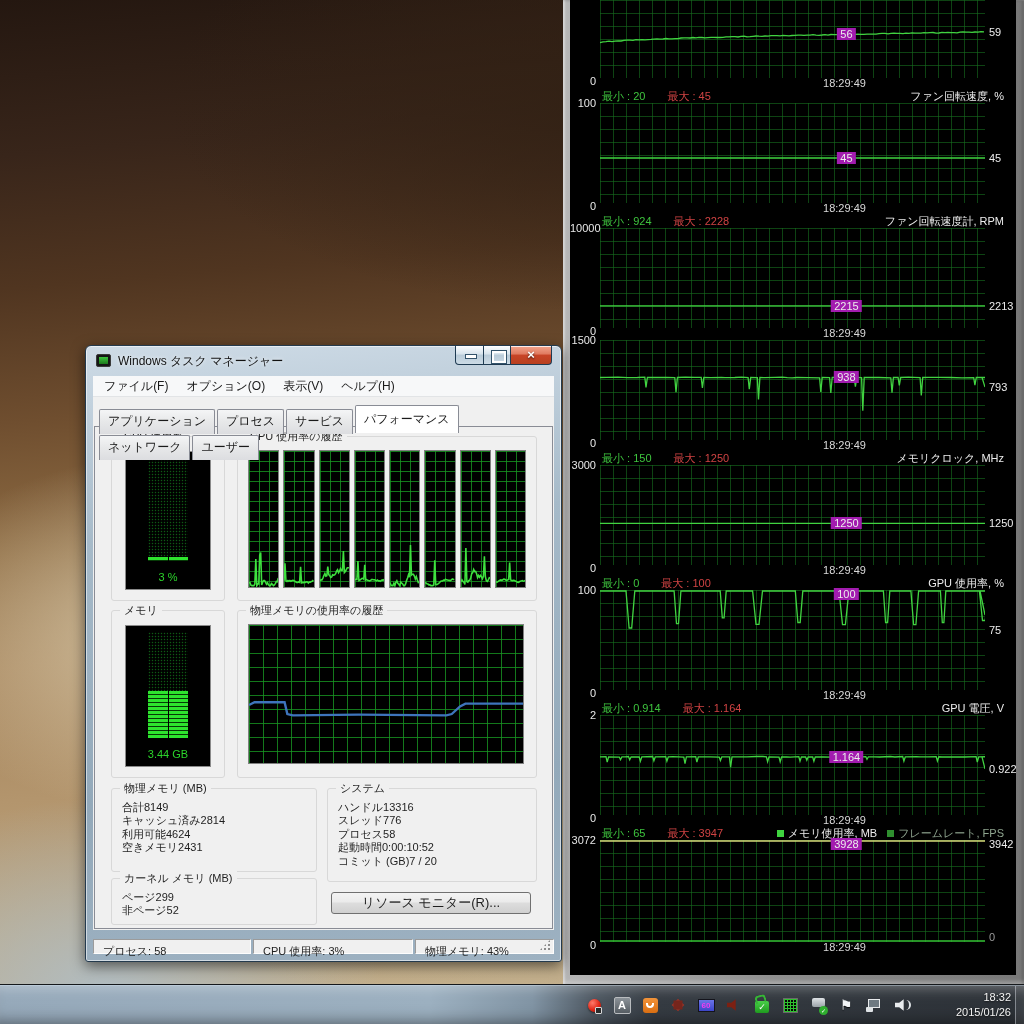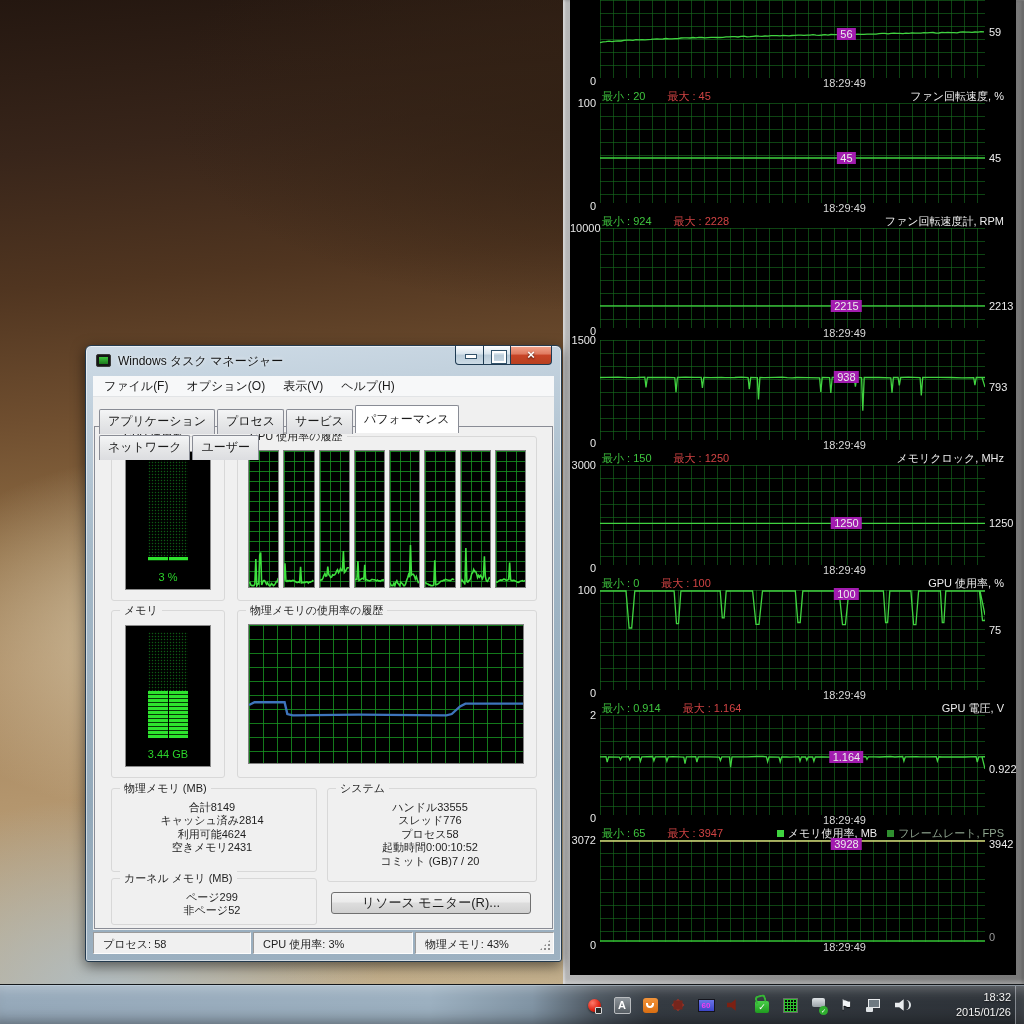--- a/index.html
+++ b/index.html
@@ -82,25 +82,25 @@
 .gbright{height:4px;background:repeating-linear-gradient(to bottom,#2ee42e 0 3px,#063a06 3px 4px)}
 .gtext{position:absolute;bottom:6px;width:100%;text-align:center;color:#2bd42b;font-size:11px}
 .hist-panes{position:absolute;left:10px;right:10px;top:13px;bottom:12px;display:flex;gap:4px}
 .hpane{flex:1;position:relative;border:1px solid #808080;background-color:#000;background-image:
  repeating-linear-gradient(to right,rgba(24,150,34,.8) 0 1px,transparent 1px 10px),
  repeating-linear-gradient(to bottom,rgba(24,150,34,.8) 0 1px,transparent 1px 10px)}
 .mem-plot{position:absolute;left:10px;right:12px;top:13px;bottom:13px;border:1px solid #808080;background-color:#000;background-image:
  repeating-linear-gradient(to right,rgba(24,150,34,.8) 0 1px,transparent 1px 14px),
  repeating-linear-gradient(to bottom,rgba(24,150,34,.8) 0 1px,transparent 1px 14px)}
 .statrows{position:absolute;left:10px;right:14px;top:12px;font-size:11px;color:#1e1e1e}
-.statrow{display:flex;justify-content:center;height:13.4px;line-height:13px}
+.statrow{display:flex;justify-content:flex-start;height:13.4px;line-height:13px}
 .res-btn{position:absolute;left:236px;top:465px;width:200px;height:22px;border:1px solid #707070;border-radius:3px;
  background:linear-gradient(#f3f3f3,#ebebeb 45%,#dddddd 50%,#d0d0d0);font-size:13px;color:#1e1e1e;
  display:flex;align-items:center;justify-content:center}
-.tm-statusbar{position:absolute;left:7px;right:7px;bottom:7px;height:24px;display:flex;gap:2px;padding-top:2px}
+.tm-statusbar{position:absolute;left:7px;right:7px;bottom:7px;height:24px;display:flex;gap:2px;padding-top:9px}
 .sb-cell{border:1px solid;border-color:#9b9b9b #fdfdfd #fdfdfd #9b9b9b;background:#f0f0f0;font-size:11px;color:#1e1e1e;padding:4px 0 0 9px}
 .sb-cell:nth-child(1){width:158px}
 .sb-cell:nth-child(2){width:160px}
 .sb-cell:nth-child(3){flex:1;position:relative}
 .sb-cell:nth-child(3)::after{content:'';position:absolute;right:2px;bottom:2px;width:12px;height:12px;
  background-image:radial-gradient(circle at 2px 2px,#8a8a8a 35%,transparent 40%);background-size:4px 4px;clip-path:polygon(100% 0,100% 100%,0 100%)}
 
 
 .taskbar{position:absolute;left:0;bottom:0;width:1024px;height:39px;z-index:3;
  background:linear-gradient(to right,#96a9ba 0%,#9cb0c0 42%,#8194a4 52%,#4e5862 58%,#353b42 64%,#2d3238 100%);
@@ -421,21 +421,21 @@
                 <span class="srv">52</span>
               </div>
             </div>
         </div>
 
         <div class="group g-sys">
           <span class="gtitle">システム</span>
           <div class="statrows">
               <div class="statrow">
                 <span class="srl">ハンドル</span>
-                <span class="srv">33555</span>
+                <span class="srv">13316</span>
               </div>
               <div class="statrow">
                 <span class="srl">スレッド</span>
                 <span class="srv">776</span>
               </div>
               <div class="statrow">
                 <span class="srl">プロセス</span>
                 <span class="srv">58</span>
               </div>
               <div class="statrow">

